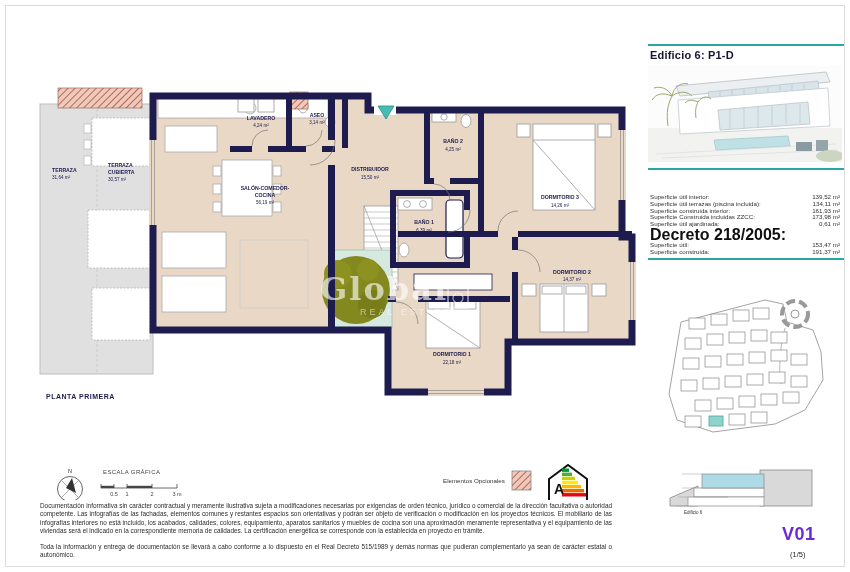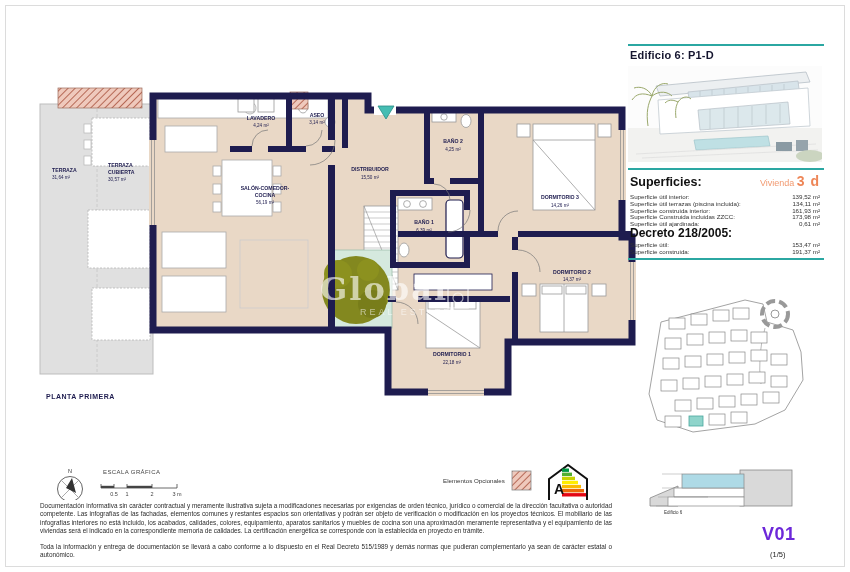--- a/index.html
+++ b/index.html
@@ -1,29 +1,29 @@
 <!DOCTYPE html>
 <html><head>
 <meta charset="utf-8">
 <style>
   html,body{margin:0;padding:0;background:#e9e9e9;}
   #page{position:relative;width:850px;height:572px;background:#ffffff;
         font-family:"Liberation Sans",sans-serif;overflow:hidden;margin:0 auto;}
   .page-border{position:absolute;inset:5px;border:1px solid #dcdcdc;pointer-events:none;}
   svg{position:absolute;display:block;}
-  .sidebar{position:absolute;left:626px;top:0;width:200px;height:532px;}
+  .sidebar{position:absolute;left:646px;top:0;width:200px;height:532px;}
   .rule{position:absolute;background:#2BA7A2;height:2px;width:196px;left:2px;}
   .sb-title{position:absolute;left:4px;top:49px;font-size:11px;font-weight:bold;color:#15152f;letter-spacing:.2px;}
   .sup-head-row{position:absolute;left:4px;top:173px;width:190px;display:flex;justify-content:space-between;align-items:baseline;}
   .sup-head{font-size:12.5px;font-weight:bold;color:#101010;}
   .viv{color:#F29B72;font-size:9px;}
   .viv-type{font-size:14px;font-weight:bold;color:#EE8657;letter-spacing:1px;}
   .srows{position:absolute;left:4px;top:194px;width:190px;}
   .srow{display:flex;justify-content:space-between;font-size:6.2px;color:#333;line-height:6.8px;}
-  .dec-head{position:absolute;left:4px;top:226px;font-size:12px;font-weight:bold;color:#101010;}
+  .dec-head{position:absolute;left:4px;top:226px;font-size:16px;font-weight:bold;color:#101010;}
   .drows{position:absolute;left:4px;top:241px;width:190px;}
   .drow{display:flex;justify-content:space-between;font-size:6.2px;color:#333;line-height:7px;}
   .version{position:absolute;left:136px;top:524px;font-size:18px;font-weight:bold;color:#6d28d9;letter-spacing:.5px;}
   .pageno{position:absolute;left:144px;top:550px;font-size:7.5px;color:#222;}
   .disc{position:absolute;left:40px;width:572px;font-size:6.4px;line-height:1.32;color:#2b2b2b;text-align:justify;}
   .disc1{top:502px;}
   .disc2{top:543px;}
 </style>
 </head>
 <body>
@@ -286,27 +286,20 @@
         <path d="M24 30 C32 24 40 26 44 30"></path>
         <path d="M48 52 C47 44 48 40 50 36 M50 36 C44 33 40 34 37 37 M50 36 C54 30 60 30 63 33"></path>
       </g>
       <rect x="148" y="76" width="16" height="9" fill="#8A9AA3"></rect>
       <rect x="168" y="74" width="12" height="11" fill="#96A4AC"></rect>
       <ellipse cx="182" cy="90" rx="14" ry="6" fill="#CBD5C0"></ellipse>
     </svg>
 
     <div class="rule" style="top:168px"></div>
 
-    <div class="sup-head-row">
-      <span class="sup-head">Superficies:</span>
-      <span class="viv">
-        <span>Vivienda</span>
-        <span class="viv-type">3 d</span>
-      </span>
-    </div>
 
     <div class="srows">
       <div class="srow">
           <span>Superficie útil interior:</span>
           <span>139,52 m²</span>
         </div>
       <div class="srow">
           <span>Superficie útil terrazas (piscina incluida):</span>
           <span>134,11 m²</span>
         </div>

